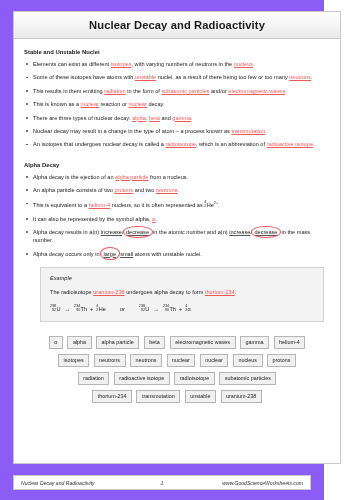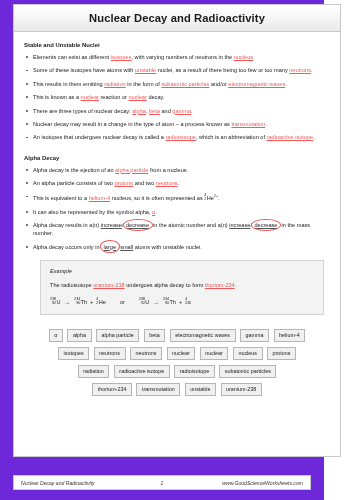--- a/index.html
+++ b/index.html
@@ -11,23 +11,23 @@
     height: 500px;
     background: #ffffff;
     font-family: "Liberation Sans", sans-serif;
     overflow: hidden;
   }
 
   .page {
     position: relative;
     width: 324px;
     height: 500px;
-    background: #6d28d9;
+    background: #8b5cf6;
     box-sizing: border-box;
-    padding: 4px 13px 0 13px;
+    padding: 11px 13px 0 13px;
   }
 
   .sheet {
     border: 1px solid #c9c9c9;
     background: #ffffff;
     box-sizing: border-box;
     width: 328px;
     min-height: 453px;
   }
 

